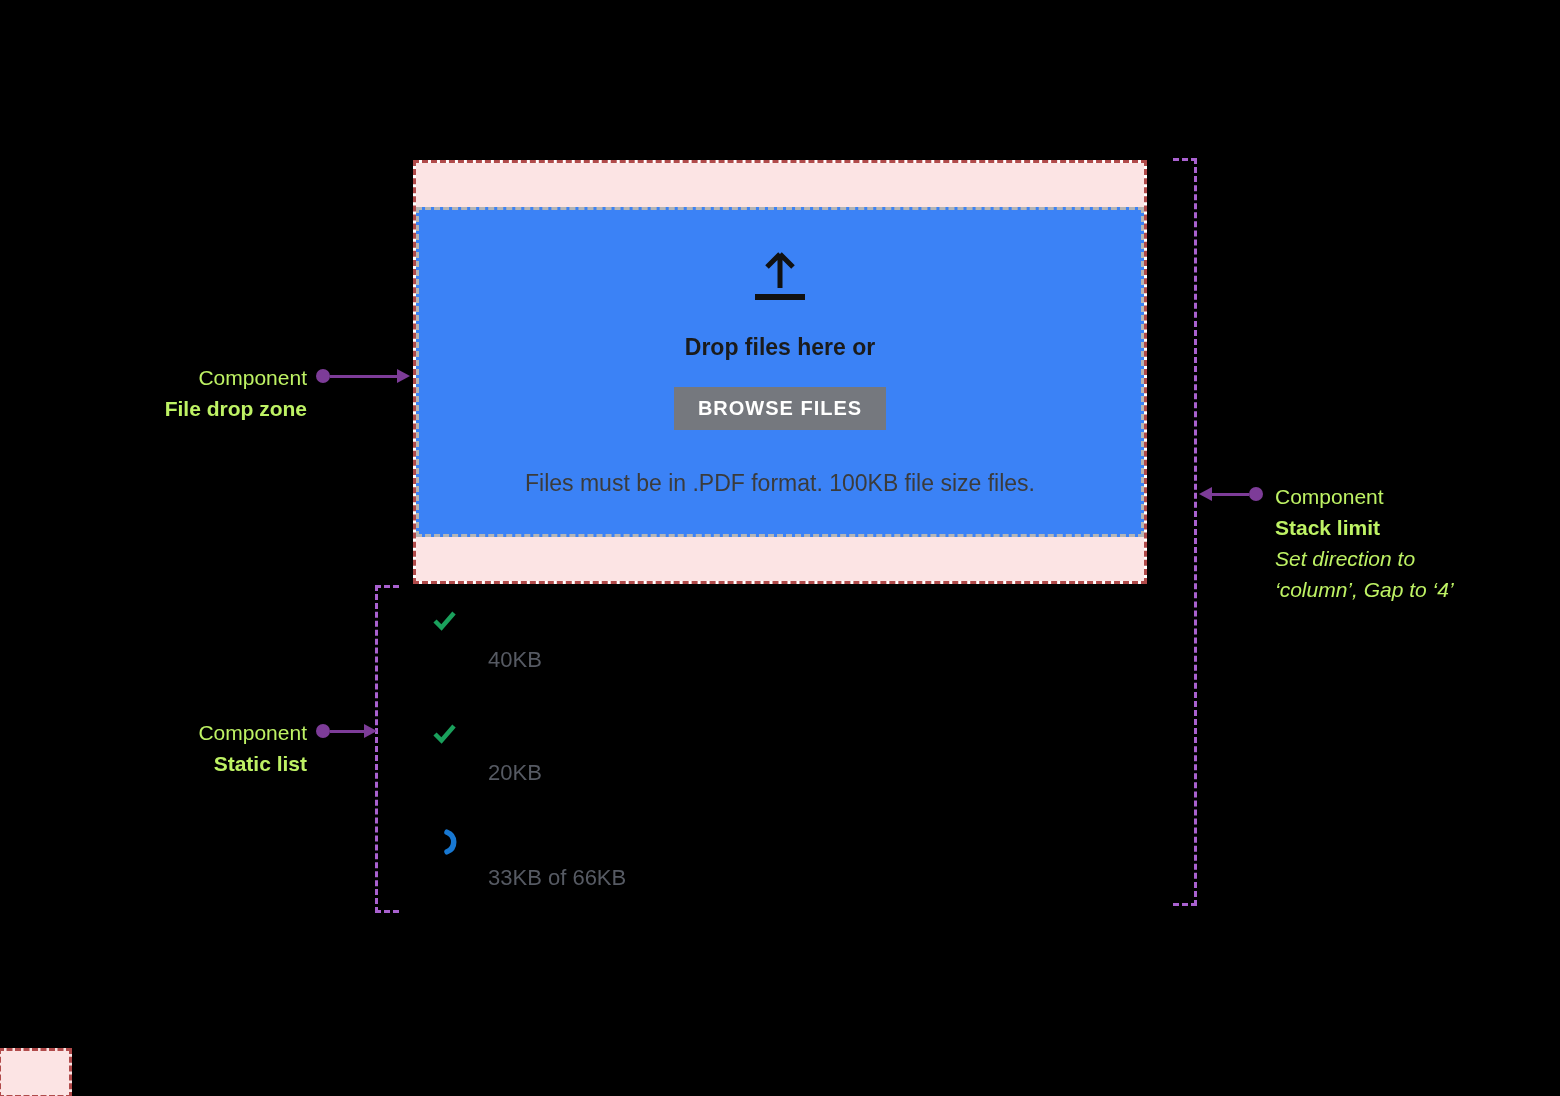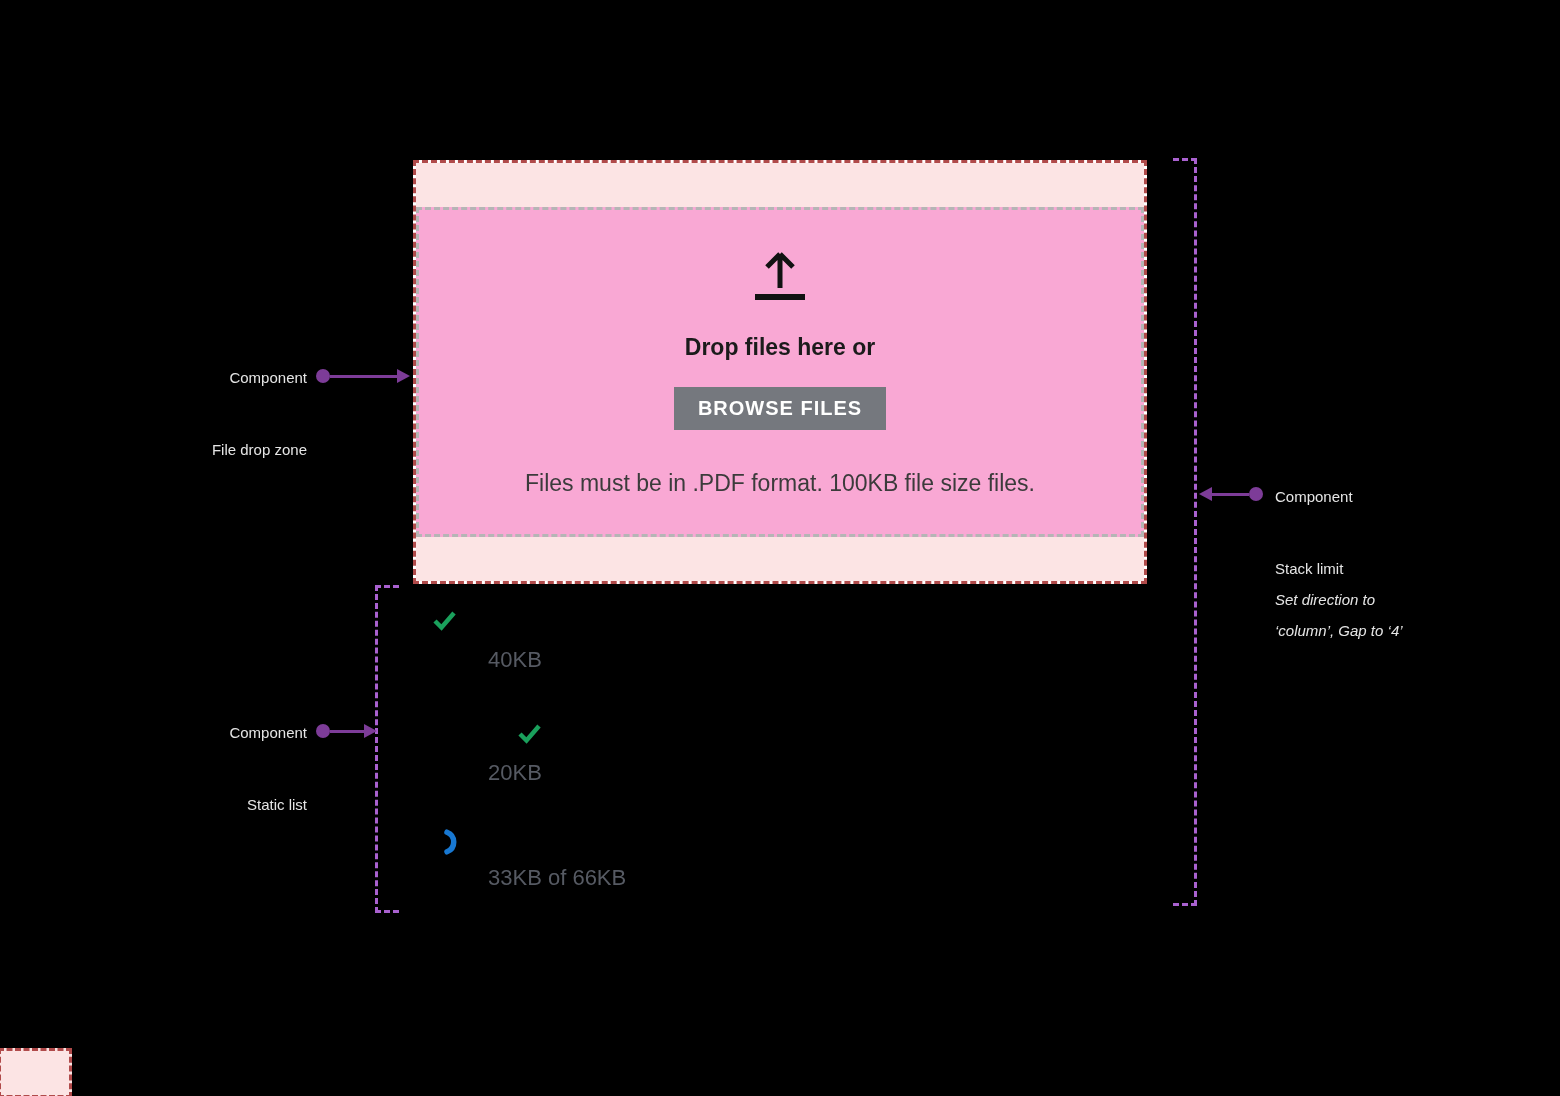--- a/index.html
+++ b/index.html
@@ -27,21 +27,21 @@
 
   
   .dropzone {
     position:absolute; left:413px; top:160px; width:734px; height:424px;
     box-sizing:border-box; background:#fff;
     border:3px dashed #b04a4a;
     display:flex; flex-direction:column;
   }
   .pink-band { flex:none; height:44px; background:#fce4e4; }
   .dz-inner {
-    flex:1; box-sizing:border-box; background:#f9a8d4;
+    flex:1; box-sizing:border-box; background:#3b82f6;
     border:3px dashed #b5b5b5;
     display:flex; flex-direction:column; align-items:center; justify-content:center;
   }
   .upload-icon { display:block; margin-bottom:34px; }
   .dz-title {
     font-size:23px; font-weight:700; color:#1b1b1b; margin-bottom:26px;
   }
   .browse-btn {
     border:none; background:#75787e; color:#fff;
     font-family:inherit; font-size:20px; font-weight:600; letter-spacing:1px;
@@ -52,23 +52,23 @@
 
   
   .file-item { position:absolute; left:432px; }
   .file-item .icon-wrap { display:block; height:24px; }
   .file-size {
     margin-left:56px; margin-top:15px;
     font-size:22px; color:#565a63;
   }
 
   
-  .ann { position:absolute; color:#e5e5e5; font-size:15px; line-height:31px; }
+  .ann { position:absolute; color:#bef264; font-size:21px; line-height:31px; }
   .ann.right-align { text-align:right; }
-  .ann .bold { font-weight:400;margin-top:41px; }
+  .ann .bold { font-weight:700; }
   .ann .italic { font-style:italic; }
 
   .conn { position:absolute; height:14px; display:flex; align-items:center; }
   .conn-dot { flex:none; width:14px; height:14px; border-radius:50%; background:#7d3c98; }
   .conn-line { flex:1; height:3px; background:#7d3c98; }
   .conn-head { flex:none; width:0; height:0; }
   .conn-head.right { border-left:13px solid #7d3c98; border-top:7px solid transparent; border-bottom:7px solid transparent; }
   .conn-head.left  { border-right:13px solid #7d3c98; border-top:7px solid transparent; border-bottom:7px solid transparent; }
 
   
@@ -102,21 +102,21 @@
 
   <div class="file-item" style="top:608px;">
     <span class="icon-wrap">
       <svg width="25" height="24" viewBox="0 0 25 24" aria-hidden="true">
         <path d="M3 13 L9.5 19.5 L22 5" stroke="#1aa05c" stroke-width="4.5" fill="none"></path>
       </svg>
     </span>
     <div class="file-size">40KB</div>
   </div>
 
-  <div class="file-item" style="top:721px;text-align:right;">
+  <div class="file-item" style="top:721px;">
     <span class="icon-wrap">
       <svg width="25" height="24" viewBox="0 0 25 24" aria-hidden="true">
         <path d="M3 13 L9.5 19.5 L22 5" stroke="#1aa05c" stroke-width="4.5" fill="none"></path>
       </svg>
     </span>
     <div class="file-size">20KB</div>
   </div>
 
   <div class="file-item" style="top:828px;">
     <span class="icon-wrap" style="margin-left:5px;">

